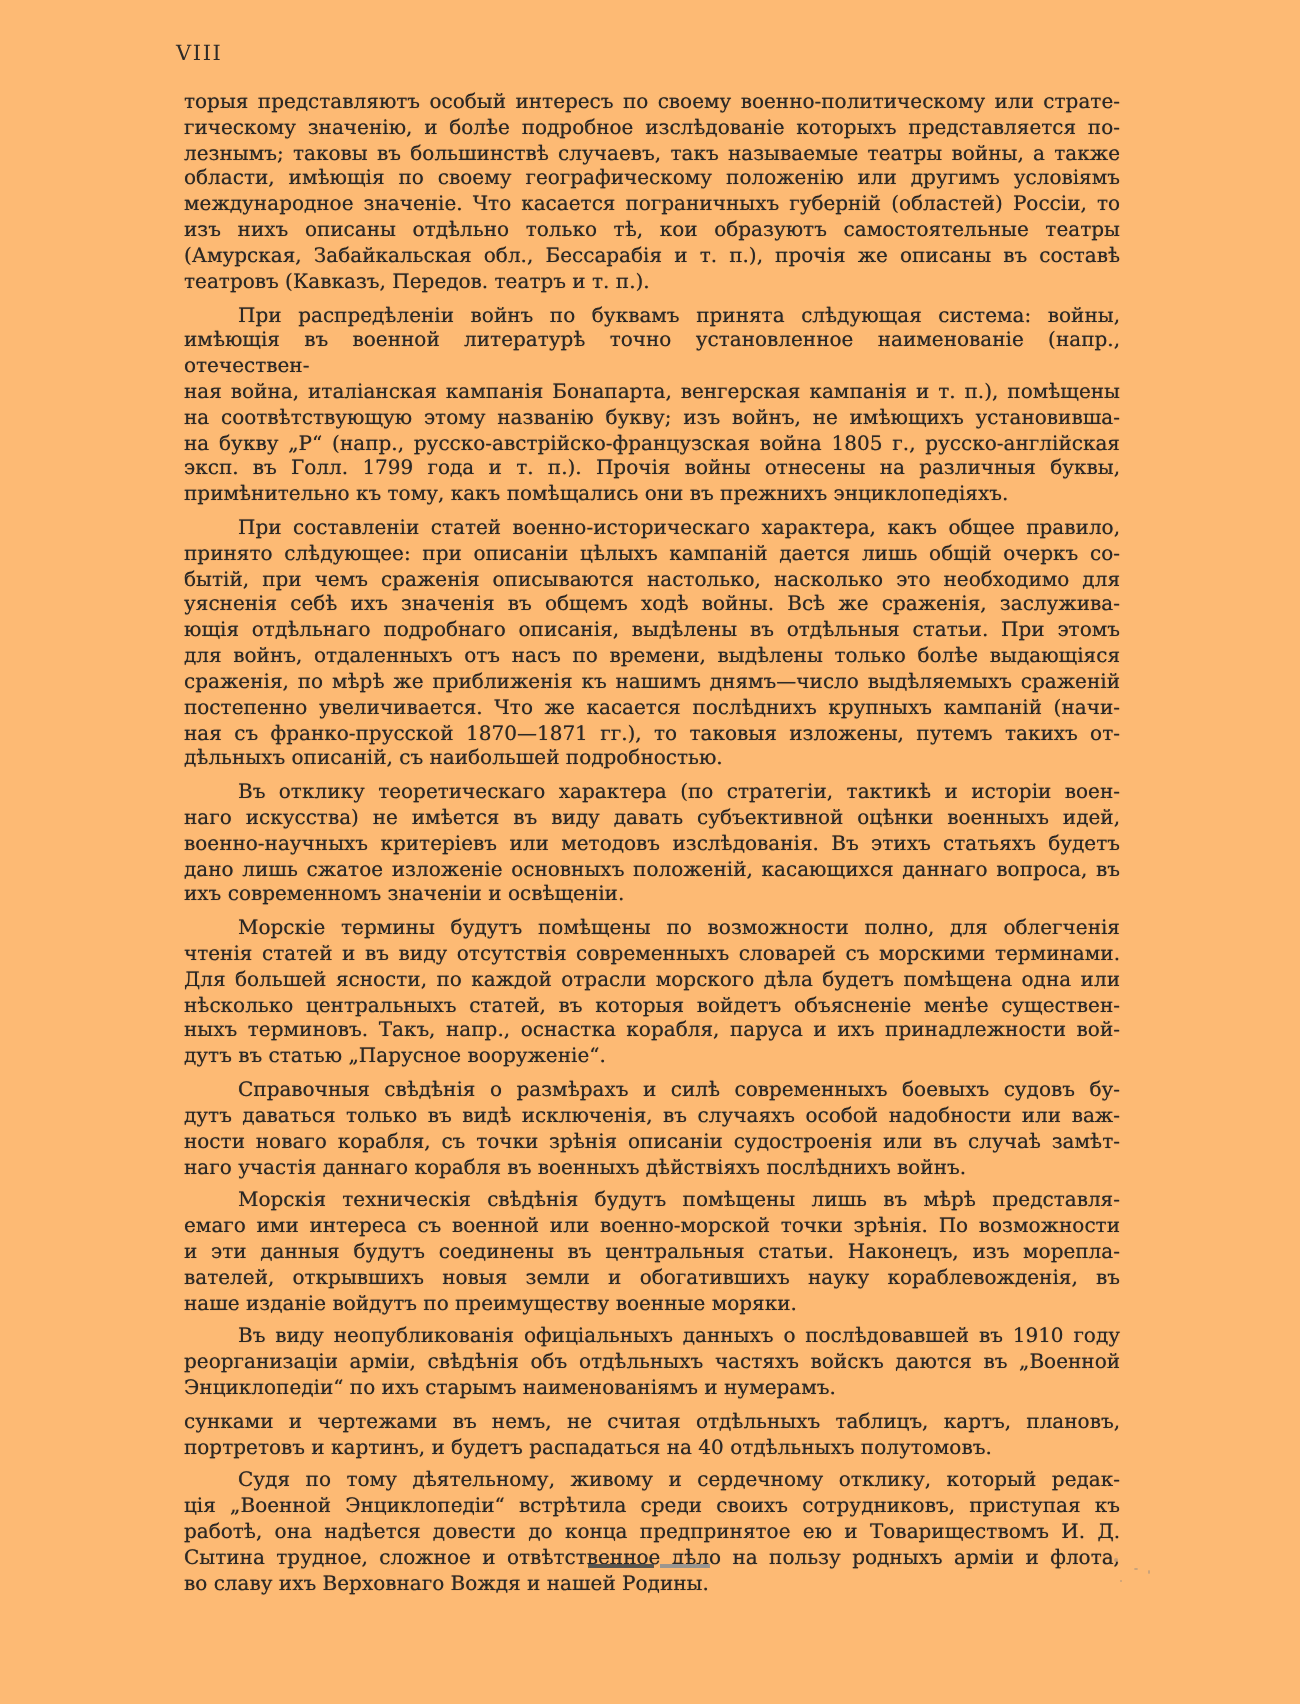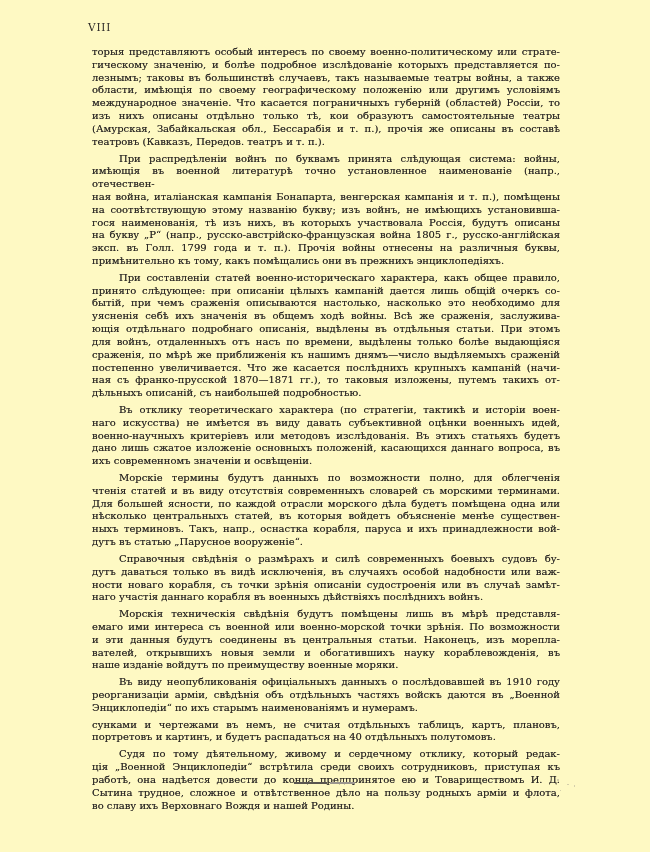--- a/index.html
+++ b/index.html
@@ -5,21 +5,21 @@
   html, body {
     margin: 0;
     padding: 0;
     background: #e8e8e6;
   }
   .page {
     position: relative;
     width: 650px;
     height: 852px;
     margin: 0;
-    background: #fef9c3;
+    background: #fdba74;
     color: #2a2724;
     font-family: "DejaVu Serif", "Liberation Serif", serif;
     overflow: hidden;
   }
   .page-number {
     position: absolute;
     left: 88px;
     top: 21px;
     font-size: 10.5px;
     letter-spacing: 0.8px;
@@ -79,21 +79,20 @@
         <div class="line">международное значеніе. Что касается пограничныхъ губерній (областей) Россіи, то</div>
         <div class="line">изъ нихъ описаны отдѣльно только тѣ, кои образуютъ самостоятельные театры</div>
         <div class="line">(Амурская, Забайкальская обл., Бессарабія и т. п.), прочія же описаны въ составѣ</div>
         <div class="line last">театровъ (Кавказъ, Передов. театръ и т. п.).</div>
       </div>
       <div class="paragraph">
         <div class="line indent">При распредѣленіи войнъ по буквамъ принята слѣдующая система: войны,</div>
         <div class="line">имѣющія въ военной литературѣ точно установленное наименованіе (напр., отечествен-</div>
         <div class="line">ная война, италіанская кампанія Бонапарта, венгерская кампанія и т. п.), помѣщены</div>
         <div class="line">на соотвѣтствующую этому названію букву; изъ войнъ, не имѣющихъ установивша-</div>
-        <div class="line">гося наименованія, тѣ изъ нихъ, въ которыхъ участвовала Россія, будутъ описаны</div>
         <div class="line">на букву „Р“ (напр., русско-австрійско-французская война 1805 г., русско-англійская</div>
         <div class="line">эксп. въ Голл. 1799 года и т. п.). Прочія войны отнесены на различныя буквы,</div>
         <div class="line last">примѣнительно къ тому, какъ помѣщались они въ прежнихъ энциклопедіяхъ.</div>
       </div>
       <div class="paragraph">
         <div class="line indent">При составленіи статей военно-историческаго характера, какъ общее правило,</div>
         <div class="line">принято слѣдующее: при описаніи цѣлыхъ кампаній дается лишь общій очеркъ со-</div>
         <div class="line">бытій, при чемъ сраженія описываются настолько, насколько это необходимо для</div>
         <div class="line">уясненія себѣ ихъ значенія въ общемъ ходѣ войны. Всѣ же сраженія, заслужива-</div>
         <div class="line">ющія отдѣльнаго подробнаго описанія, выдѣлены въ отдѣльныя статьи. При этомъ</div>
@@ -104,21 +103,21 @@
         <div class="line last">дѣльныхъ описаній, съ наибольшей подробностью.</div>
       </div>
       <div class="paragraph">
         <div class="line indent">Въ отклику теоретическаго характера (по стратегіи, тактикѣ и исторіи воен-</div>
         <div class="line">наго искусства) не имѣется въ виду давать субъективной оцѣнки военныхъ идей,</div>
         <div class="line">военно-научныхъ критеріевъ или методовъ изслѣдованія. Въ этихъ статьяхъ будетъ</div>
         <div class="line">дано лишь сжатое изложеніе основныхъ положеній, касающихся даннаго вопроса, въ</div>
         <div class="line last">ихъ современномъ значеніи и освѣщеніи.</div>
       </div>
       <div class="paragraph">
-        <div class="line indent">Морскіе термины будутъ данныхъ по возможности полно, для облегченія</div>
+        <div class="line indent">Морскіе термины будутъ помѣщены по возможности полно, для облегченія</div>
         <div class="line">чтенія статей и въ виду отсутствія современныхъ словарей съ морскими терминами.</div>
         <div class="line">Для большей ясности, по каждой отрасли морского дѣла будетъ помѣщена одна или</div>
         <div class="line">нѣсколько центральныхъ статей, въ которыя войдетъ объясненіе менѣе существен-</div>
         <div class="line">ныхъ терминовъ. Такъ, напр., оснастка корабля, паруса и ихъ принадлежности вой-</div>
         <div class="line last">дутъ въ статью „Парусное вооруженіе“.</div>
       </div>
       <div class="paragraph">
         <div class="line indent">Справочныя свѣдѣнія о размѣрахъ и силѣ современныхъ боевыхъ судовъ бу-</div>
         <div class="line">дутъ даваться только въ видѣ исключенія, въ случаяхъ особой надобности или важ-</div>
         <div class="line">ности новаго корабля, съ точки зрѣнія описаніи судостроенія или въ случаѣ замѣт-</div>

